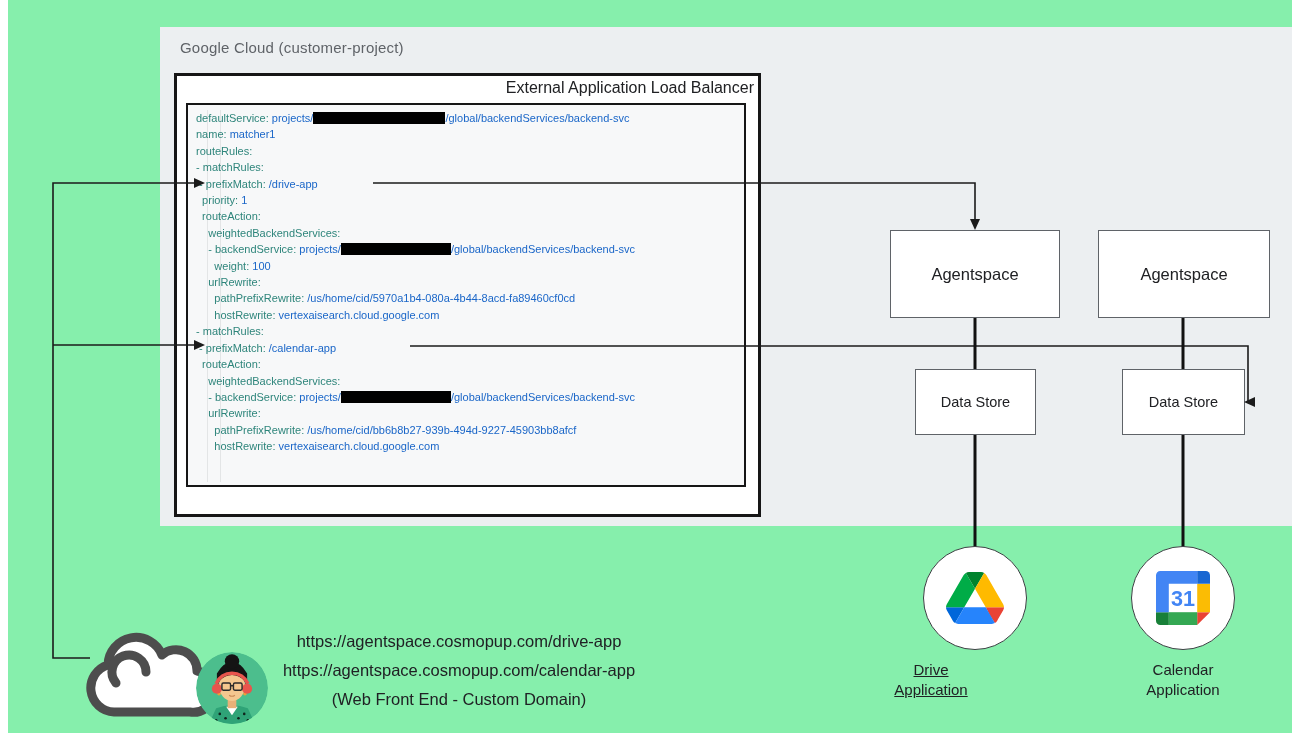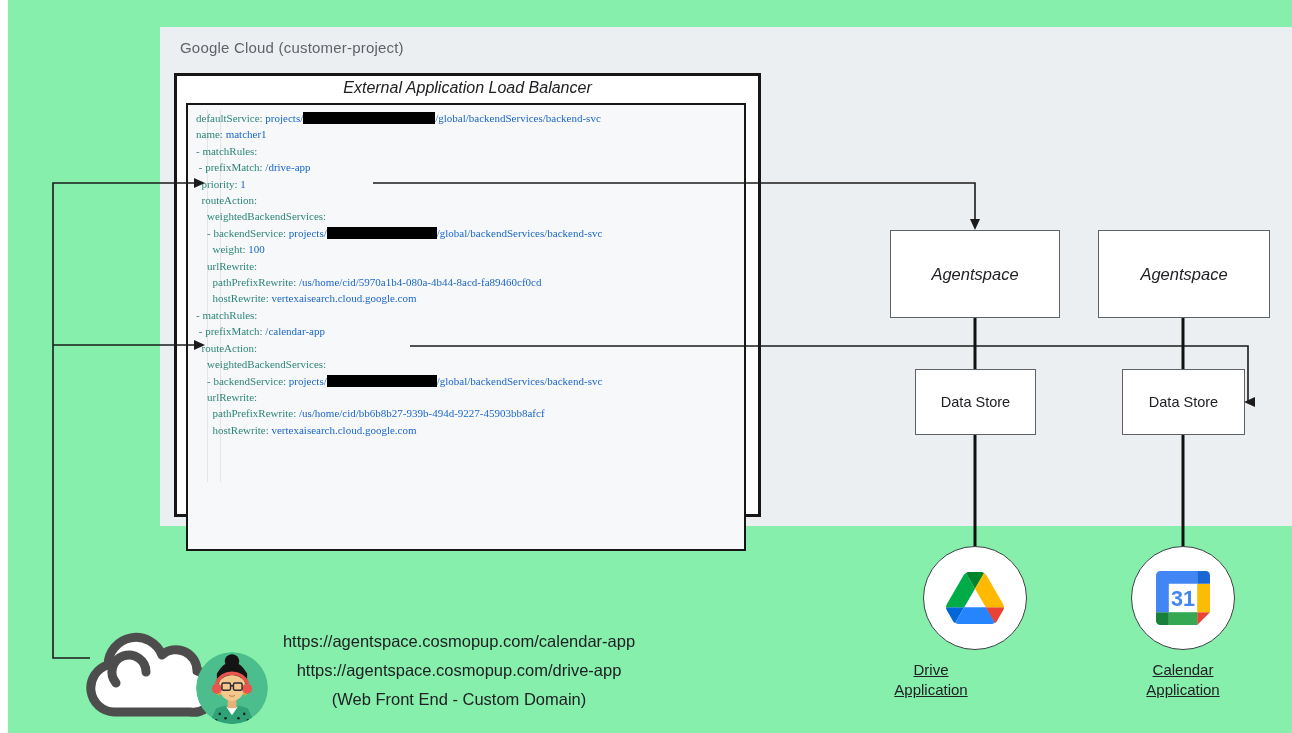--- a/index.html
+++ b/index.html
@@ -3,38 +3,38 @@
 <meta charset="utf-8">
 <style>
   html,body{margin:0;padding:0;background:#ffffff;}
   .canvas{
     position:relative;width:1292px;height:733px;background:#86efac;overflow:hidden;
     font-family:"Liberation Sans",sans-serif;color:#202124;margin-left:8px;
   }
   .gray-panel{position:absolute;left:152px;top:27px;width:1135px;height:499px;background:#ECEFF1;}
   .gcp-label{position:absolute;left:172px;top:39px;font-size:15px;color:#5f6368;letter-spacing:.2px;}
   .lb-box{position:absolute;left:166px;top:73px;width:587px;height:444px;background:#ffffff;border:3px solid #161616;box-sizing:border-box;}
-  .lb-title{position:absolute;left:166px;top:79px;width:587px;text-align:center;font-size:16px;color:#202124;font-style:italic;}
+  .lb-title{position:absolute;left:159px;top:79px;width:587px;text-align:right;font-size:16px;color:#202124;}
   .code-box{
-    position:absolute;left:178px;top:103px;width:560px;height:448px;box-sizing:border-box;
+    position:absolute;left:178px;top:103px;width:560px;height:384px;box-sizing:border-box;
     background:#F7F8F9;border:2px solid #161616;overflow:hidden;
-    font-family:Liberation Serif, serif;font-size:11px;line-height:16.4px;
+    font-family:Liberation Sans, sans-serif;font-size:11px;line-height:16.4px;
     padding:5px 0 0 8px;
   }
   .code-line{white-space:pre;}
   .ck{color:#2E857B;}
   .cv{color:#1A66C8;}
   .cr{display:inline-block;background:#000;height:12px;vertical-align:middle;transform:translateY(-1px);}
   .indent-guide{position:absolute;top:110px;height:372px;width:1px;background:rgba(60,64,67,0.10);}
   .overlay{position:absolute;left:0;top:0;pointer-events:none;}
   .node{
     position:absolute;background:#ffffff;border:1.5px solid #5f6368;box-sizing:border-box;
     display:flex;align-items:center;justify-content:center;
   }
-  .agentspace{font-size:16.5px;font-style:italic;}
+  .agentspace{font-size:16.5px;}
   .datastore{font-size:14.5px;}
   .app-circle{
     position:absolute;width:104px;height:104px;border-radius:50%;background:#ffffff;
     border:1.5px solid #3c4043;box-sizing:border-box;display:flex;align-items:center;justify-content:center;text-align:right;
   }
   .app-label{position:absolute;width:140px;text-align:center;font-size:15px;line-height:20px;white-space:pre-line;color:#202124;}
   .frontend-text{position:absolute;left:255px;top:627px;width:392px;text-align:center;font-size:16.5px;line-height:29px;color:#202124;}
   .cloud-wrap{position:absolute;left:68px;top:620px;width:142px;height:108px;}
   .avatar-wrap{position:absolute;left:188px;top:652px;width:72px;height:72px;}
 </style>
@@ -44,20 +44,21 @@
 <div class="canvas">
 
   <div class="gray-panel"></div>
   <div class="gcp-label">Google Cloud (customer-project)</div>
 
   <div class="lb-box"></div>
   <div class="lb-title">External Application Load Balancer</div>
   <div class="code-box">
       <div class="code-line"><span class="ck">defaultService:</span><span class="cv"> projects/</span><span class="cr" style="width: 132px;"></span><span class="cv">/global/backendServices/backend-svc</span></div>
       <div class="code-line"><span class="ck">name:</span><span class="cv"> matcher1</span></div>
+      <div class="code-line"><span class="ck">routeRules:</span></div>
       <div class="code-line"><span class="ck">- matchRules:</span></div>
       <div class="code-line"><span class="ck"> - prefixMatch:</span><span class="cv"> /drive-app</span></div>
       <div class="code-line"><span class="ck">  priority:</span><span class="cv"> 1</span></div>
       <div class="code-line"><span class="ck">  routeAction:</span></div>
       <div class="code-line"><span class="ck">    weightedBackendServices:</span></div>
       <div class="code-line"><span class="ck">    - backendService:</span><span class="cv"> projects/</span><span class="cr" style="width: 110px;"></span><span class="cv">/global/backendServices/backend-svc</span></div>
       <div class="code-line"><span class="ck">      weight:</span><span class="cv"> 100</span></div>
       <div class="code-line"><span class="ck">    urlRewrite:</span></div>
       <div class="code-line"><span class="ck">      pathPrefixRewrite:</span><span class="cv"> /us/home/cid/5970a1b4-080a-4b44-8acd-fa89460cf0cd</span></div>
       <div class="code-line"><span class="ck">      hostRewrite:</span><span class="cv"> vertexaisearch.cloud.google.com</span></div>
@@ -128,21 +129,21 @@
       <path fill="#ffffff" d="M152.6 47.4H47.4v105.2h105.2z"></path>
       <path fill="#ea4335" d="M152.6 200L200 152.6h-47.4z"></path>
       <path fill="#fbbc04" d="M200 47.4h-47.4v105.2H200z"></path>
       <path fill="#34a853" d="M152.6 152.6H47.4V200h105.2z"></path>
       <path fill="#188038" d="M0 152.6v31.6A15.8 15.8 0 0 0 15.8 200h31.6v-47.4z"></path>
       <path fill="#1967d2" d="M200 47.4V15.8A15.8 15.8 0 0 0 184.2 0h-31.6v47.4z"></path>
       <path fill="#4285f4" d="M152.6 0H15.8A15.8 15.8 0 0 0 0 15.8v136.8h47.4V47.4h105.2z"></path>
       <text x="100" y="128" font-size="80" font-weight="bold" fill="#4285f4" text-anchor="middle" font-family="Liberation Sans, sans-serif">31</text>
     </svg>
   </div>
-  <div class="app-label" style="left:1105px;top:660px;text-decoration:underline;">Calendar
+  <div class="app-label" style="left:1105px;top:660px;">Calendar
 Application</div>
 
   <div class="cloud-wrap">
     <svg width="142" height="108" viewBox="0 0 142 108">
       <path d="M38 92 a24 24 0 0 1 -6 -47 a28 28 0 0 1 54 -10 a21 21 0 0 1 35 16 a20 20 0 0 1 -7 41 z" fill="#ffffff" stroke="#4d4d4d" stroke-width="9" stroke-linejoin="round"></path>
       <path d="M40 63 a17 17 0 1 1 30 -11" fill="none" stroke="#4d4d4d" stroke-width="9" stroke-linecap="round"></path>
     </svg>
   </div>
   <div class="avatar-wrap">
     <svg width="72" height="72" viewBox="0 0 100 100">
@@ -173,18 +174,18 @@
           <circle cx="71" cy="51" r="7" fill="#E8554D"></circle>
         <rect x="36" y="43" width="12" height="10" rx="2" fill="none" stroke="#2b2b2b" stroke-width="2"></rect>
         <rect x="52" y="43" width="12" height="10" rx="2" fill="none" stroke="#2b2b2b" stroke-width="2"></rect>
         <path d="M48 47 H52" stroke="#2b2b2b" stroke-width="2"></path>
         <path d="M46 60 Q50 63 54 60" fill="none" stroke="#C98A54" stroke-width="1.6"></path>
       </g>
     </svg>
   </div>
 
   <div class="frontend-text">
+    <div>https://agentspace.cosmopup.com/drive-app</div>
     <div>https://agentspace.cosmopup.com/calendar-app</div>
-    <div>https://agentspace.cosmopup.com/drive-app</div>
     <div>(Web Front End - Custom Domain)</div>
   </div>
 
 </div>
 
 </body></html>

